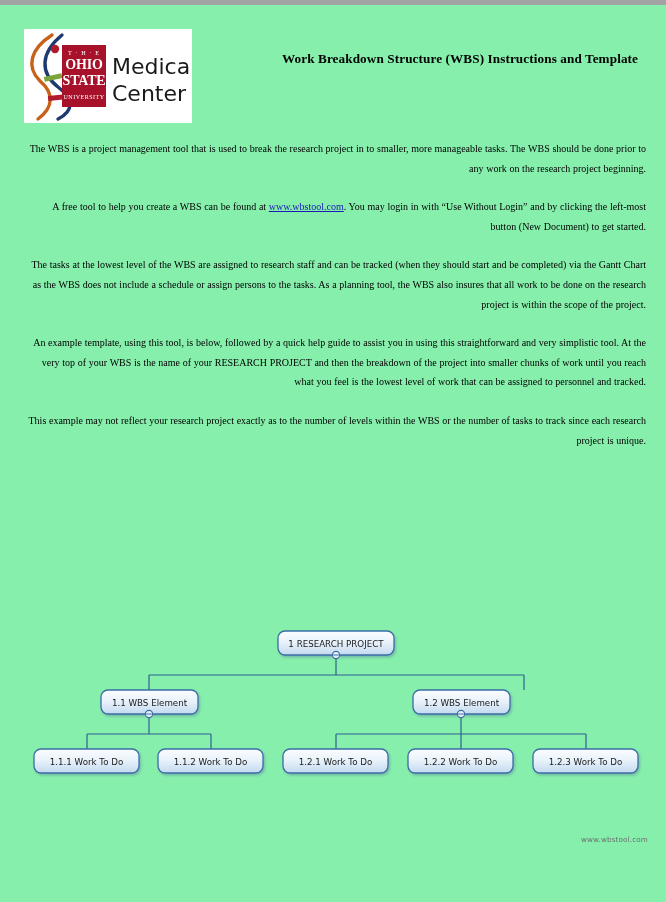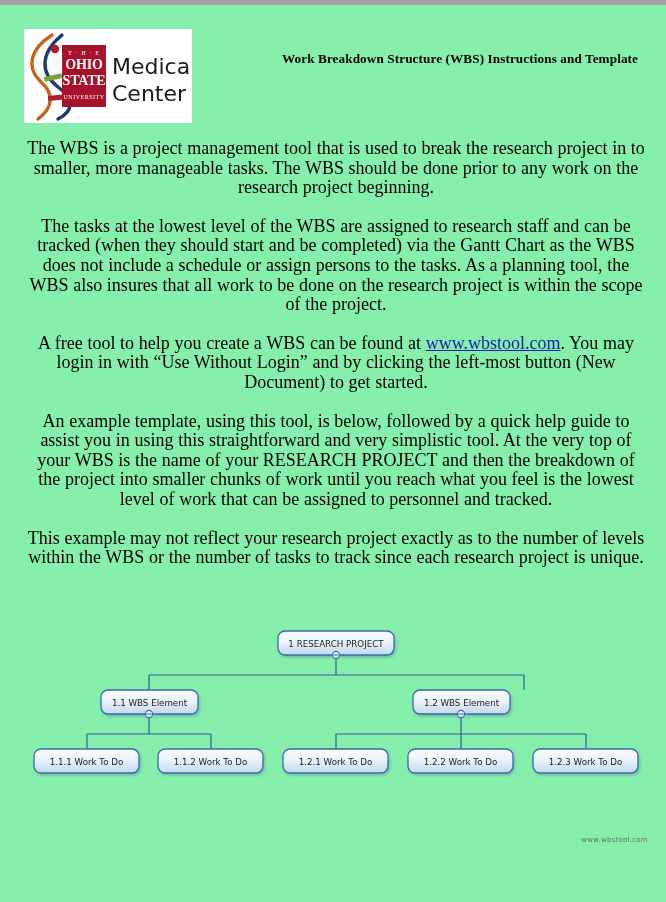--- a/index.html
+++ b/index.html
@@ -52,23 +52,23 @@
   }
 
   
   .body-text {
     position: absolute;
     left: 26px;
     top: 134px;
     width: 620px;
   }
   .para {
-    font-size: 18px;
+    font-size: 10px;
     line-height: 19.6px;
-    text-align: center;
+    text-align: right;
     margin: 0 0 19px 0;
     word-spacing: 0.2px;
   }
   .para.last { margin-bottom: 16px; }
   .u { text-decoration: underline; }
   .link {
     color: #1a1ab4;
     text-decoration: underline;
   }
 
@@ -129,22 +129,22 @@
         <text x="88" y="45" font-family="'DejaVu Sans','Liberation Sans',sans-serif" font-size="22" fill="#1a1a1a">Medical</text>
         <text x="88" y="72" font-family="'DejaVu Sans','Liberation Sans',sans-serif" font-size="22" fill="#1a1a1a">Center</text>
       </svg>
     </div>
 
     <div class="doc-title">Work Breakdown Structure (WBS) Instructions and Template</div>
   </div>
 
   <div class="body-text">
     <p class="para">The WBS is a project management tool that is used to break the research project in to smaller, more manageable tasks.  The WBS should be done prior to any work on the research project beginning.</p>
+    <p class="para">A free tool to help you create a WBS can be found at <span class="link">www.wbstool.com</span>.  You may login in with “Use Without Login” and by clicking the left-most button (New Document) to get started.</p>
     <p class="para">The tasks at the lowest level of the WBS are assigned to research staff and can be tracked (when they should start and be completed) via the Gantt Chart as the WBS does not include a schedule or assign persons to the tasks.  As a planning tool, the WBS also insures that all work to be done on the research project is within the scope of the project.</p>
-    <p class="para">A free tool to help you create a WBS can be found at <span class="link">www.wbstool.com</span>.  You may login in with “Use Without Login” and by clicking the left-most button (New Document) to get started.</p>
     <p class="para">An example template, using this tool, is below, followed by a quick help guide to assist you in using this straightforward and very simplistic tool.  At the very top of your WBS is the name of your RESEARCH PROJECT and then the breakdown of the project into smaller chunks of work until you reach what you feel is the lowest level of work that can be assigned to personnel and tracked.</p>
     <p class="para last">This example may not reflect your research project exactly as to the number of levels within the WBS or the number of tasks to track since each research project is unique.</p>
   </div>
 
   <div class="wbs">
     <svg width="666" height="200" viewBox="0 0 666 200" xmlns="http://www.w3.org/2000/svg">
       <defs>
         <linearGradient id="nodeGrad" x1="0" y1="0" x2="0" y2="1">
           <stop offset="0%" stop-color="#fbfdff"></stop>
           <stop offset="45%" stop-color="#eaf3fb"></stop>

